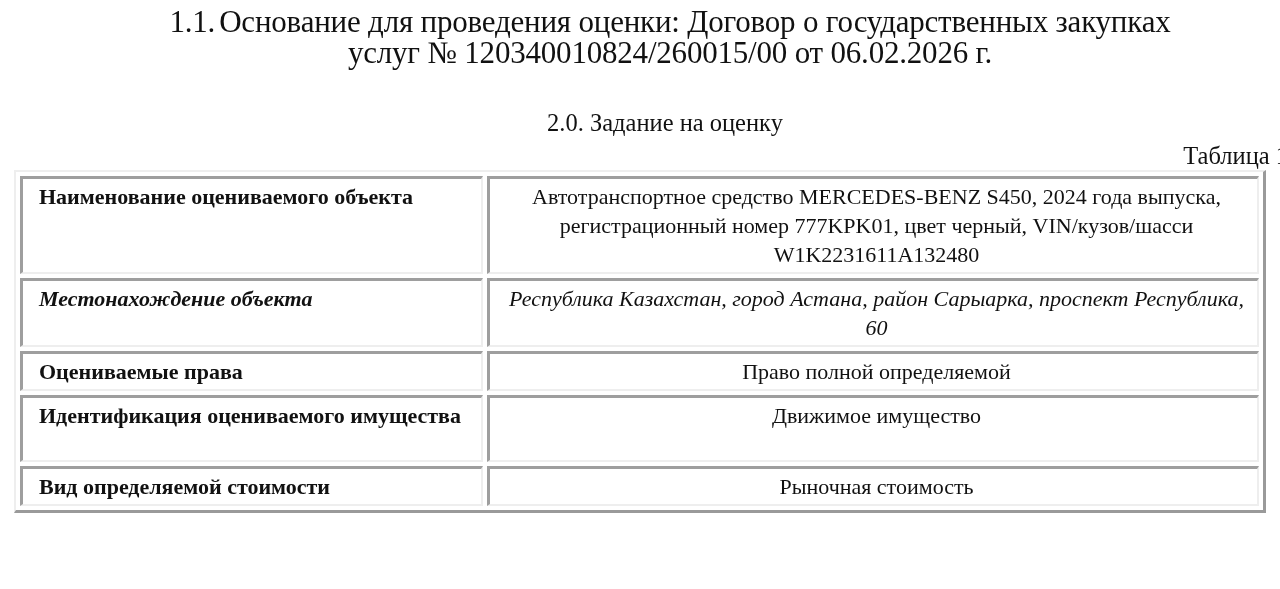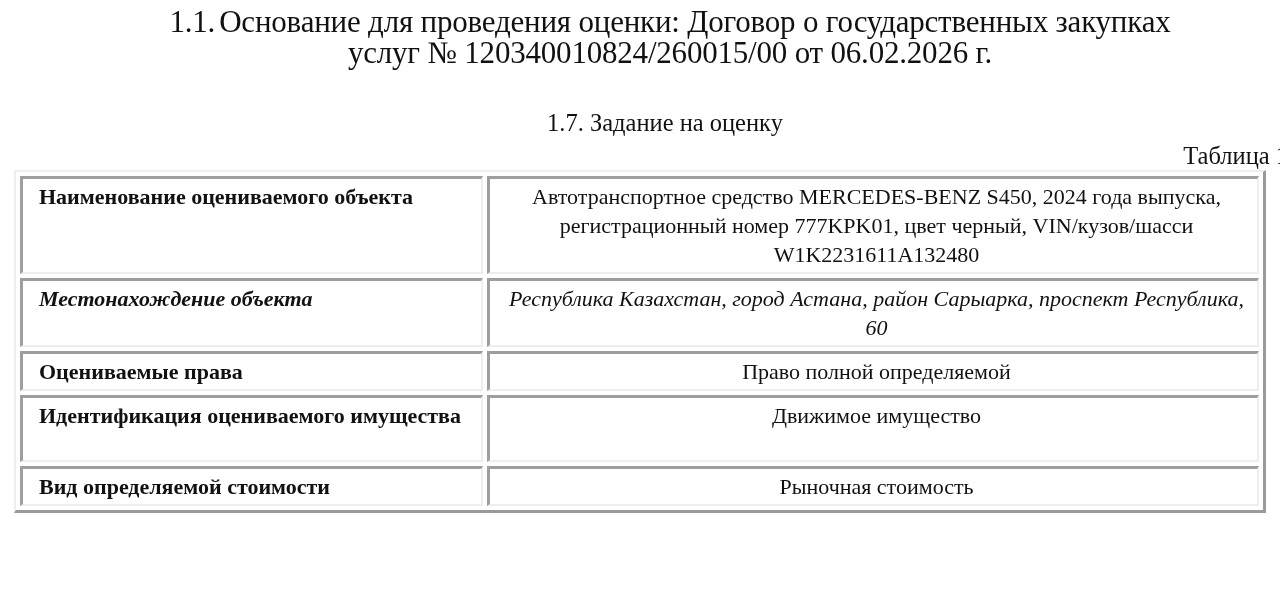--- a/index.html
+++ b/index.html
@@ -84,21 +84,21 @@
     td.label span, td.value span { display: inline; }
   </style>
 </head>
 <body>
 
 <div class="heading-1">
   <span class="num">1.1.</span><span>Основание для проведения оценки: Договор о государственных закупках услуг № 120340010824/260015/00 от 06.02.2026 г.</span>
 </div>
 
 <div class="heading-2">
-  <span>1.7.</span>
+  <span>2.0.</span>
   <span>Задание на оценку</span>
 </div>
 
 <div class="table-caption">Таблица 1</div>
 
 <table class="doc-table">
   <tbody>
     <tr class="r1">
       <td class="label"><span>Наименование оцениваемого объекта</span></td>
       <td class="value"><span>Автотранспортное средство MERCEDES-BENZ S450, 2024 года выпуска, регистрационный номер 777KPK01, цвет черный, VIN/кузов/шасси W1K2231611A132480</span></td>

